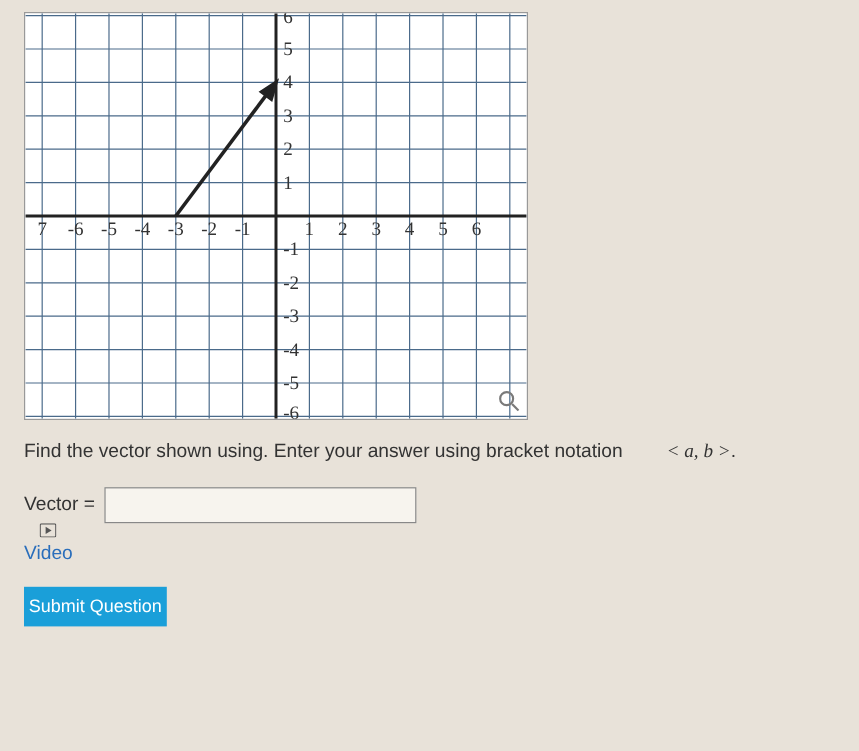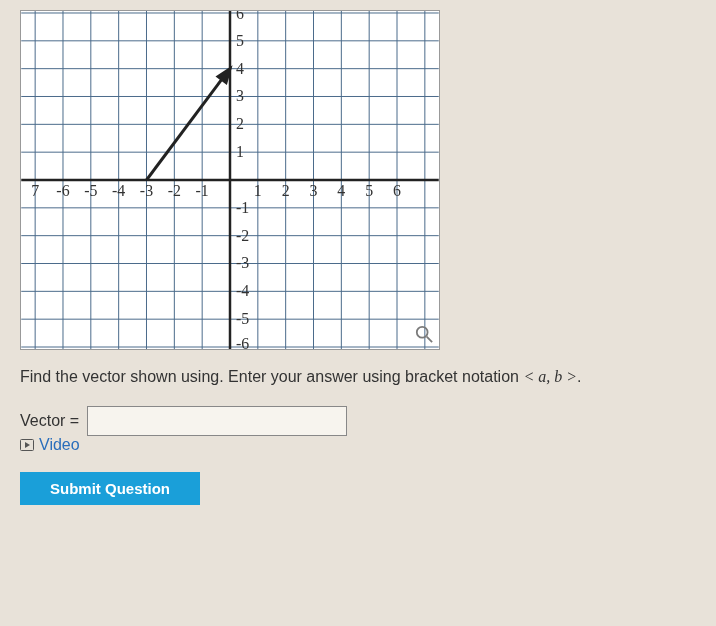--- a/index.html
+++ b/index.html
@@ -22,55 +22,55 @@
     .graph-svg { width: 100%; height: 100%; display: block; }
     .magnify-icon {
       position: absolute;
       bottom: 6px;
       right: 6px;
       width: 18px;
       height: 18px;
       cursor: pointer;
     }
     .prompt { margin: 14px 0 20px 0; color: #333; }
-    .prompt .math { font-family: "Times New Roman", serif; font-style: italic; }
+    .prompt .math { font-family: "Times New Roman", serif; font-style: italic; margin-left: 32px; }
     .input-row { display: flex; align-items: center; gap: 8px; }
     .input-row label { color: #333; }
     .vector-input {
       width: 260px;
       height: 30px;
       border: 1px solid #888;
       background: #f7f4ee;
       padding: 4px 6px;
       font-size: 15px;
     }
     .help-row { margin-bottom: 18px; display: flex; align-items: center; gap: 10px; }
     .help-label { color: #333; }
     .video-link {
       color: #2a6ebb;
       text-decoration: none;
       display: inline-flex;
       align-items: center;
       gap: 5px;
       cursor: pointer;
+      flex-direction: column;
     }
     .play-icon {
       display: inline-flex;
       width: 14px; height: 12px;
       align-items: center;
       justify-content: center;
     }
     .submit-btn {
       background: #1a9fd9;
       color: #fff;
       border: none;
-      padding: 8px 30px;
+      padding: 8px 4px;
       font-size: 15px;
       cursor: pointer;
-      font-weight: bold;
     }
   </style>
 </head>
 <body>
 
 
 
 
 <div class="graph-container">
   <svg class="graph-svg" viewBox="0 0 420 340">

